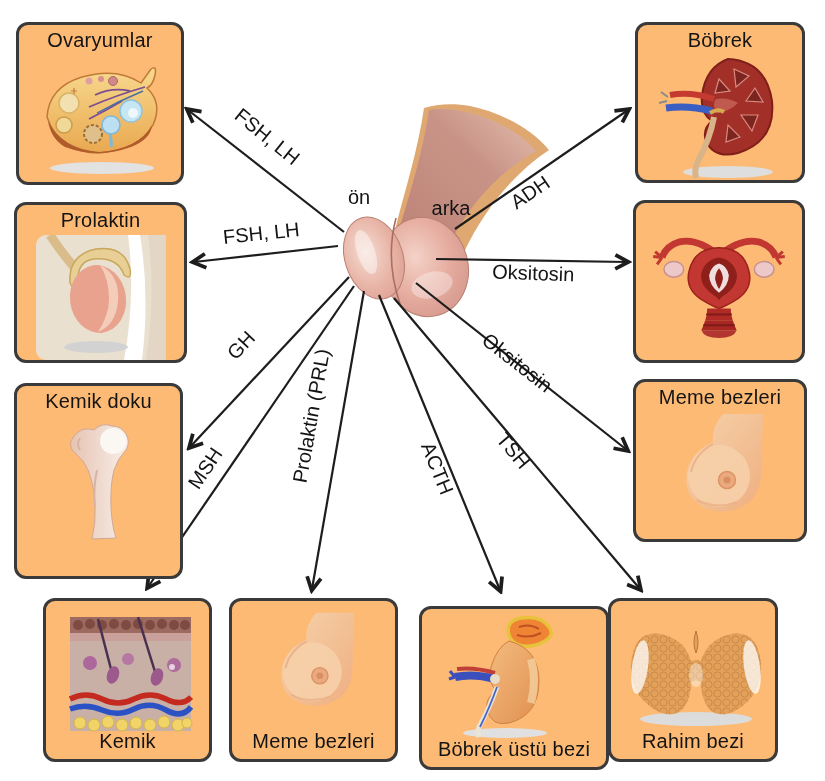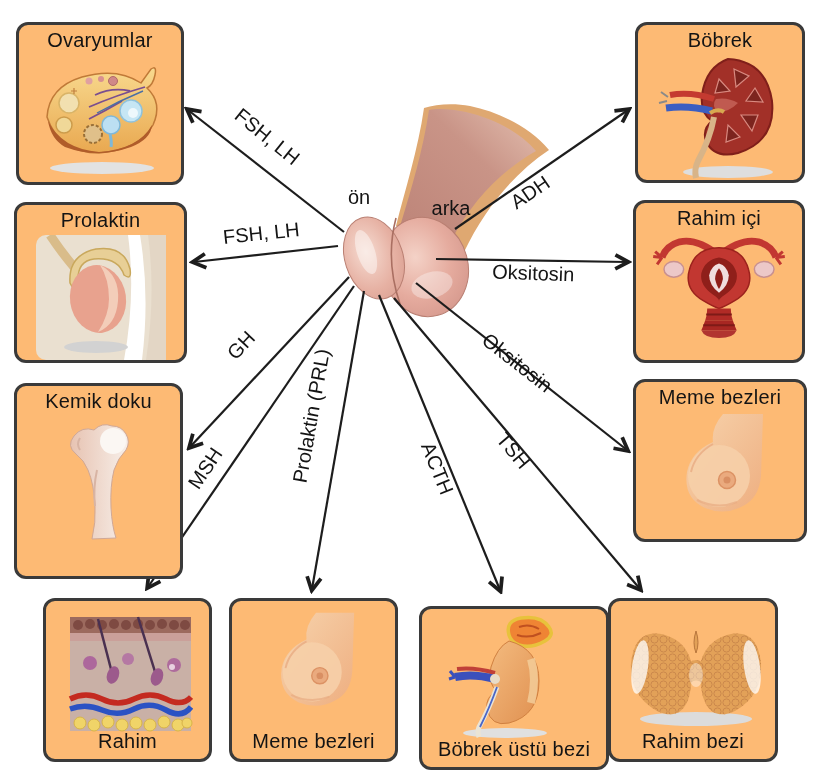--- a/index.html
+++ b/index.html
@@ -152,21 +152,20 @@
       <path d="M60,46 Q72,44 82,50 Q74,58 62,60 Q55,52 60,46 Z" fill="#c05a50"></path>
       <path d="M14,42 Q34,38 58,46" stroke="#c43a30" stroke-width="6" fill="none"></path>
       <path d="M10,55 Q32,52 56,58" stroke="#3b5ec2" stroke-width="7" fill="none"></path>
       <path d="M12,44 l-7,-5 M11,48 l-8,2" stroke="#8a8a8a" stroke-width="2" fill="none"></path>
       <path d="M58,64 Q54,86 42,108 Q38,116 40,125" stroke="#d8b488" stroke-width="6" fill="none"></path>
       <path d="M54,60 Q62,55 68,59" stroke="#d8a850" stroke-width="4" fill="none"></path>
     </svg>
   </div>
 
   <div class="box" style="left:633px;top:200px;width:172px;height:163px">
-    <div class="box-title top">Rahim içi</div>
     <svg class="illus" style="left:13px;top:27px" width="140" height="110" viewBox="0 0 140 112">
       <path d="M70,26 Q48,8 30,12 Q16,16 12,28" stroke="#c23731" stroke-width="7" fill="none"></path>
       <path d="M12,28 l-7,-6 M12,28 l-9,-1 M12,28 l-5,7" stroke="#c23731" stroke-width="3" fill="none"></path>
       <path d="M70,26 Q92,8 110,12 Q124,16 128,28" stroke="#c23731" stroke-width="7" fill="none"></path>
       <path d="M128,28 l7,-6 M128,28 l9,-1 M128,28 l5,7" stroke="#c23731" stroke-width="3" fill="none"></path>
       <ellipse cx="24" cy="40" rx="10" ry="8" fill="#ecc8c8" stroke="#c89090" stroke-width="1.5"></ellipse>
       <ellipse cx="116" cy="40" rx="10" ry="8" fill="#ecc8c8" stroke="#c89090" stroke-width="1.5"></ellipse>
       <path d="M70,18 Q94,18 100,40 Q106,60 86,72 Q76,78 70,80 Q64,78 54,72 Q34,60 40,40 Q46,18 70,18 Z" fill="#c23731" stroke="#9c221d" stroke-width="1.5"></path>
       <path d="M70,28 Q84,30 88,44 Q90,56 76,66 Q70,70 70,72 Q70,70 64,66 Q50,56 52,44 Q56,30 70,28 Z" fill="#8f1f1a"></path>
       <path d="M70,34 Q78,36 80,46 Q80,56 70,64 Q60,56 60,46 Q62,36 70,34 Z" fill="#f0dede"></path>
@@ -190,21 +189,21 @@
       <path d="M62,4 Q50,18 52,32 Q30,42 26,62 Q22,88 44,98 Q64,106 82,96 Q98,88 100,66 L102,4 Z" fill="url(#brg1)"></path>
       <circle cx="58" cy="66" r="31" fill="#f6cfa8" opacity="0.9"></circle>
       <path d="M30,62 Q34,44 52,34" stroke="#e8ab82" stroke-width="2" fill="none" opacity="0.8"></path>
       <path d="M36,90 Q56,100 76,92" stroke="#e8ab82" stroke-width="2" fill="none" opacity="0.7"></path>
       <circle cx="66" cy="70" r="8.5" fill="#eaaa7e" stroke="#dc9264" stroke-width="1.5"></circle>
       <circle cx="66" cy="70" r="3.5" fill="#d98f63"></circle>
     </svg>
   </div>
 
   <div class="box" style="left:43px;top:598px;width:169px;height:164px">
-    <div class="box-title bottom">Rahim</div>
+    <div class="box-title bottom">Kemik</div>
     <svg class="illus" style="left:22px;top:14px" width="125" height="118" viewBox="0 0 125 118">
       <rect x="2" y="2" width="121" height="114" fill="#c9b0a6"></rect>
       <rect x="2" y="2" width="121" height="16" fill="#9c6a5e"></rect>
       <g fill="#7e4a42">
           <circle cx="10" cy="10" r="5"></circle>
           <circle cx="22" cy="9" r="5"></circle>
           <circle cx="34" cy="10" r="5"></circle>
           <circle cx="46" cy="9" r="5"></circle>
           <circle cx="58" cy="10" r="5"></circle>
           <circle cx="70" cy="9" r="5"></circle>

